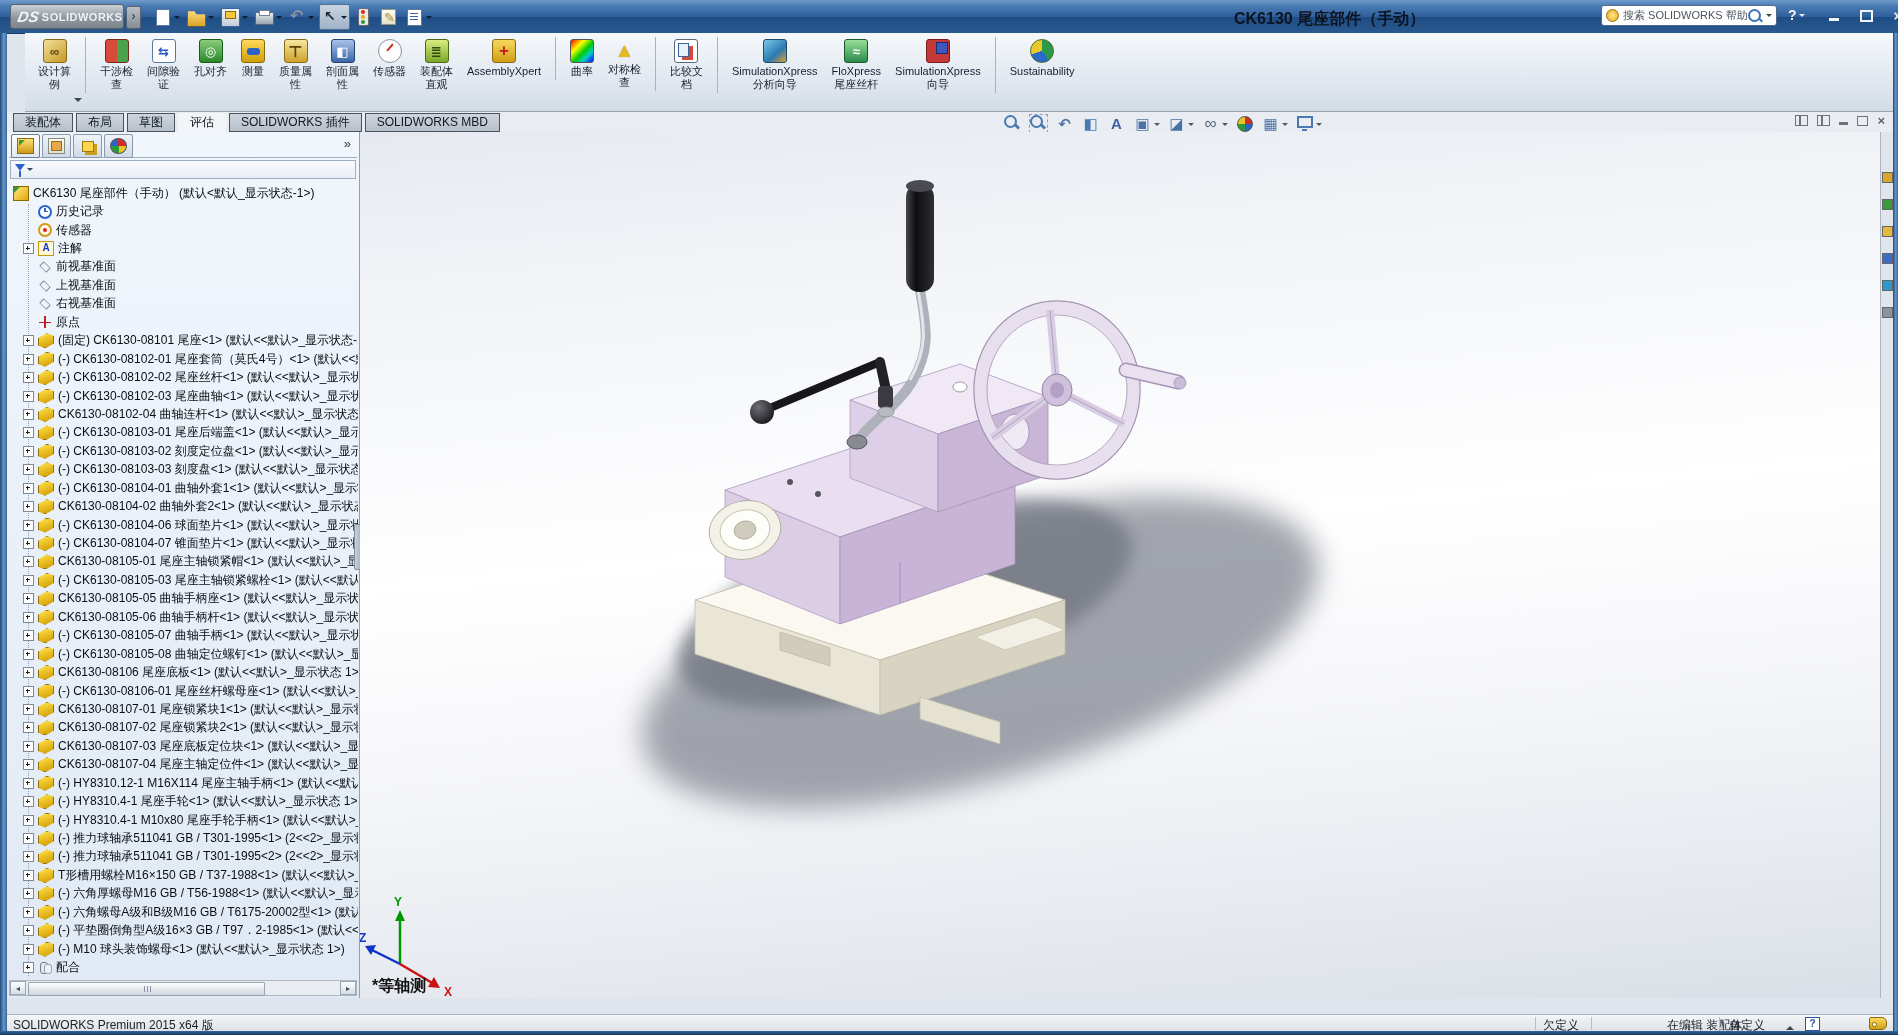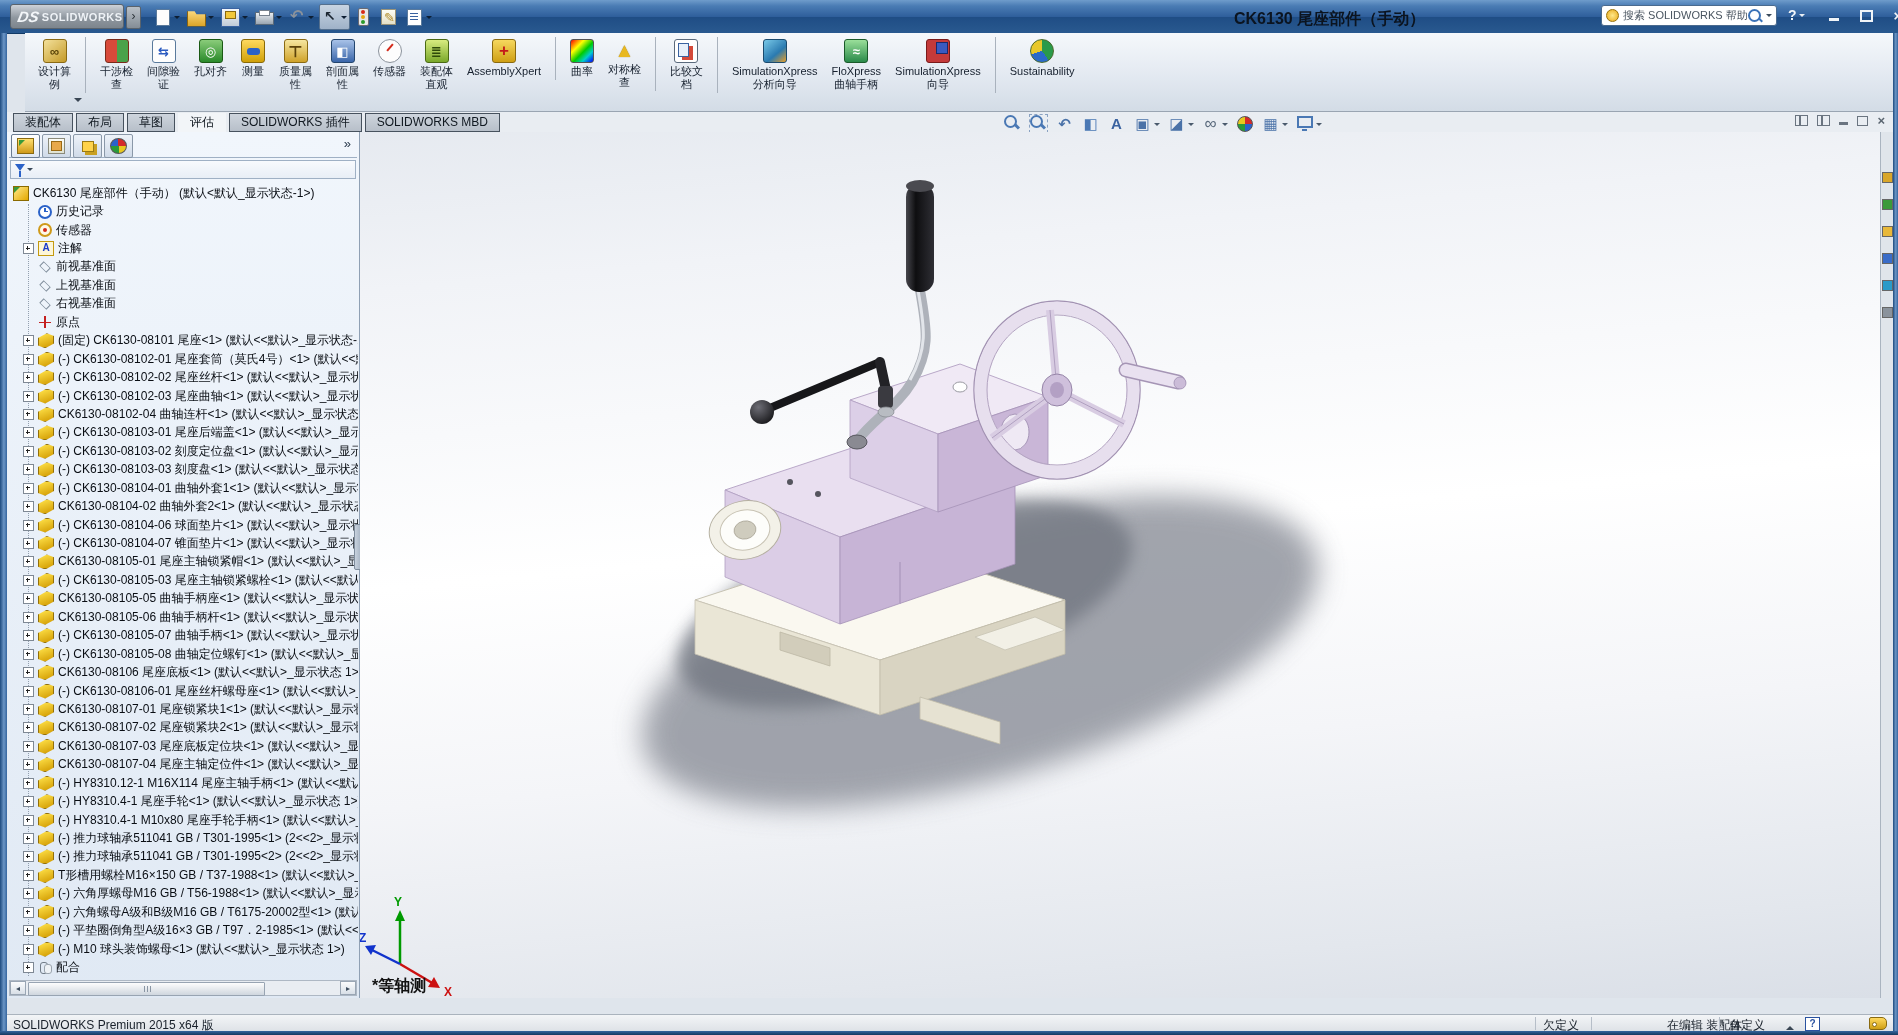--- a/index.html
+++ b/index.html
@@ -384,21 +384,21 @@
 
       <span class="rbtn" data-sep="false">
         <span class="ric" data-icon="simulationxpress"></span>
         <span class="rlabel">SimulationXpress
 分析向导</span>
       </span>
 
       <span class="rbtn" data-sep="false">
         <span class="ric" data-icon="floxpress"></span>
         <span class="rlabel">FloXpress
-曲轴手柄</span>
+尾座丝杆</span>
       </span>
 
       <span class="rbtn" data-sep="true">
         <span class="ric" data-icon="driveworksxpress"></span>
         <span class="rlabel">SimulationXpress
 向导</span>
       </span>
 
       <span class="rbtn" data-sep="false">
         <span class="ric" data-icon="sustainability"></span>

